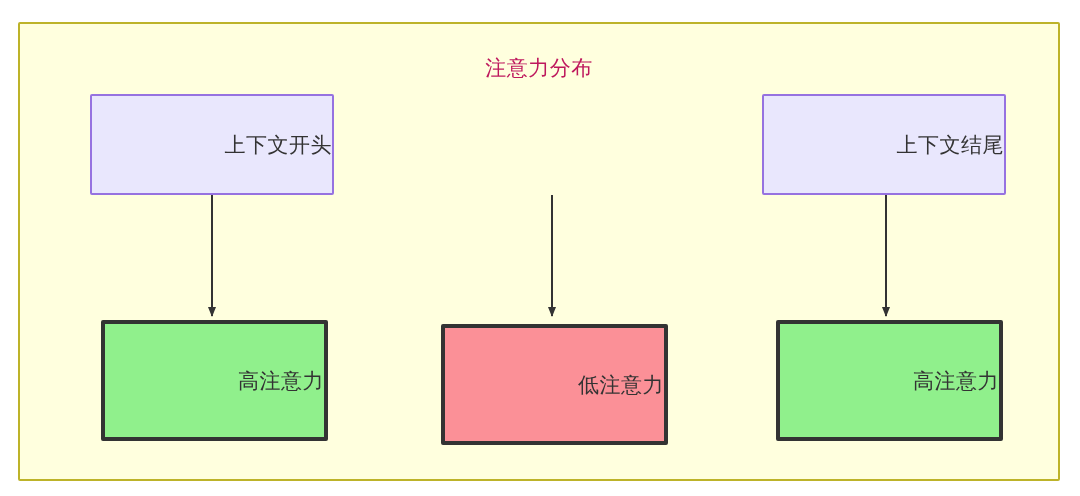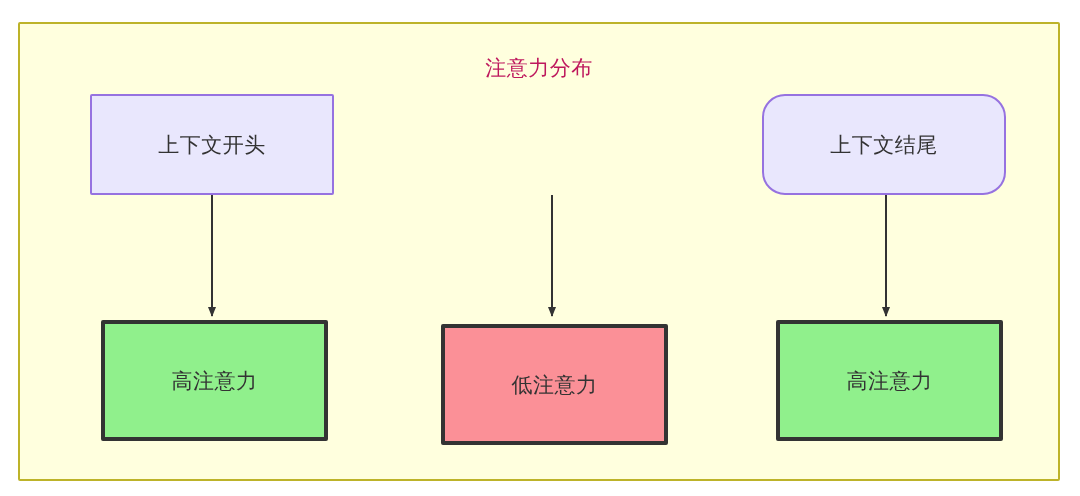--- a/index.html
+++ b/index.html
@@ -46,21 +46,21 @@
     white-space: nowrap;
     margin-top: 16px;
   }
 
   
   .node {
     position: absolute;
     box-sizing: border-box;
     display: flex;
     align-items: center;
-    justify-content: center;
+    justify-content: flex-end;
     font-size: 21px;
     color: #333333;
     white-space: nowrap;
     letter-spacing: 0.5px;
   }
 
   .node-context {
     width: 244px;
     height: 101px;
     background: #e9e7fd;
@@ -74,21 +74,21 @@
     border: 4px solid #333333;
     border-radius: 2px;
   }
 
   .attn-high { background: #90f08c; }
   .attn-low  { background: #fb9097; }
 
   
   .col-a-top { left: 70px;  top: 70px; }
   .col-b-top { left: 410px; top: 70px; }
-  .col-c-top { left: 742px; top: 70px; border-radius: 23px; }
+  .col-c-top { left: 742px; top: 70px; }
 
   .col-a-bot { left: 81px;  top: 296px; }
   .col-b-bot { left: 421px; top: 300px; }
   .col-c-bot { left: 756px; top: 296px; }
 
   
   .edge-layer {
     position: absolute;
     left: 0;
     top: 0;

